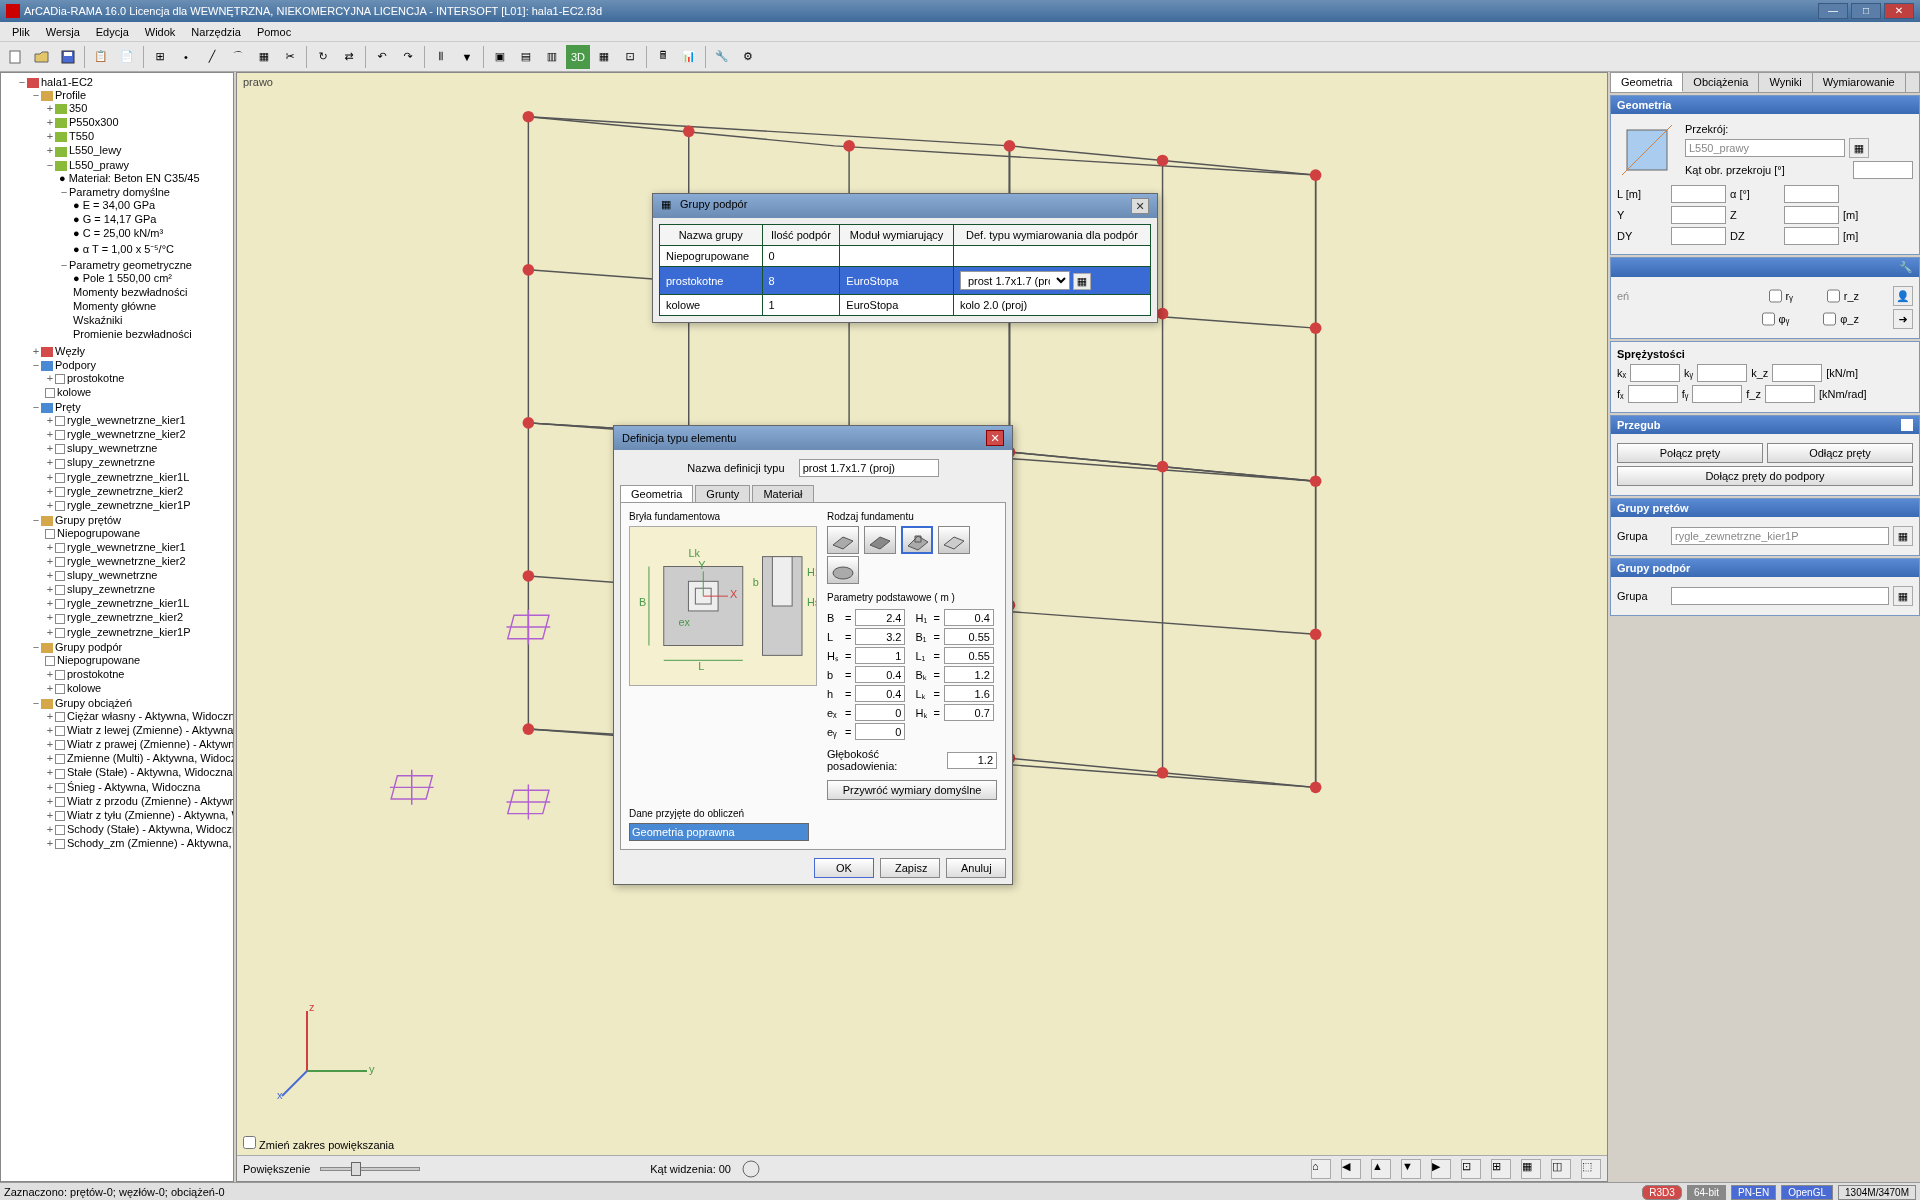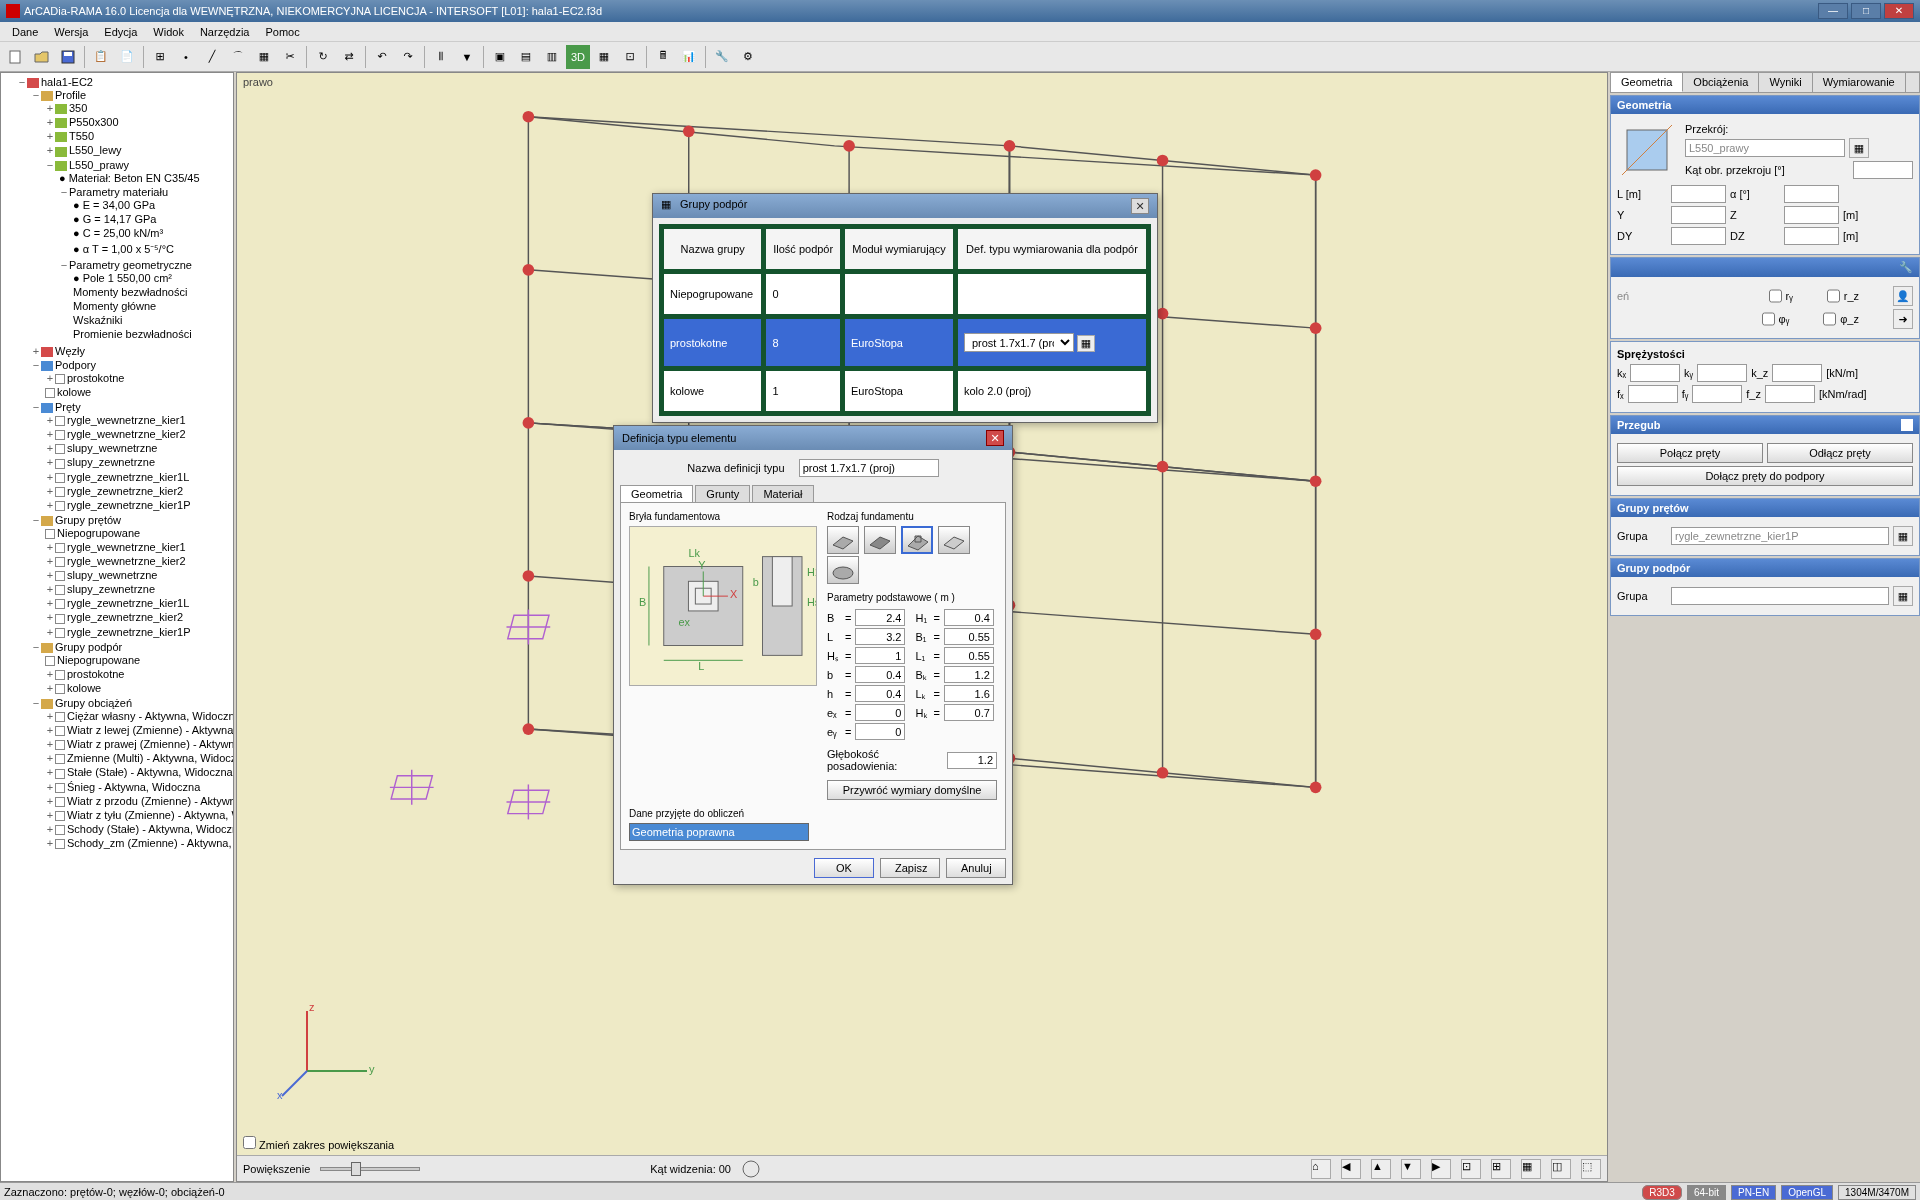--- a/index.html
+++ b/index.html
@@ -46,21 +46,21 @@
 .status{height:18px;background:#e0e0e0;border-top:1px solid #999;display:flex;align-items:center;padding:0 4px;justify-content:space-between;}
 .status .tag{padding:1px 6px;border:1px solid #888;margin-left:2px;font-size:10px;}
 .tg-r{background:#d04a4a;color:#fff;border-radius:6px;}
 .tg-b{background:#4a6ad4;color:#fff;}
 .tg-g{background:#888;color:#fff;}
 .dlg{position:absolute;background:#eee;border:1px solid #666;box-shadow:2px 2px 8px rgba(0,0,0,0.3);}
 .dlg-hd{background:linear-gradient(#8aacd4,#6a8cb4);padding:4px 8px;display:flex;justify-content:space-between;align-items:center;}
 .dlg-close{width:18px;height:16px;background:#d04a4a;color:#fff;text-align:center;line-height:14px;border:1px solid #800;}
 .dlg-bd{padding:6px;}
 .tbl{width:100%;border-collapse:collapse;background:#fff;}
-.tbl th,.tbl td{border:5px solid #14532d;padding:14px 6px;text-align:left;}
+.tbl th,.tbl td{border:1px solid #14532d;padding:4px 6px;text-align:left;}
 .tbl th{background:#f4f4f4;font-weight:normal;text-align:center;}
 .tbl tr.sel td{background:#3a6ad4;color:#fff;}
 .subtabs{display:flex;border-bottom:1px solid #999;}
 .subtab{padding:2px 10px;border:1px solid #999;border-bottom:none;background:#ddd;margin-right:2px;}
 .subtab.active{background:#fff;}
 .ftitle{font-size:10px;margin-bottom:4px;}
 .shape-btn{width:32px;height:28px;border:1px solid #888;background:linear-gradient(#fff,#ccc);display:inline-block;margin-right:2px;position:relative;}
 .shape-btn.act{border:2px solid #3a6ad4;}
 .param-row{display:flex;align-items:center;margin:2px 0;gap:4px;}
 .param-row span{display:inline-block;}
@@ -77,21 +77,21 @@
   <span>ArCADia-RAMA 16.0 Licencja dla WEWNĘTRZNA, NIEKOMERCYJNA LICENCJA - INTERSOFT [L01]: hala1-EC2.f3d</span>
  </div>
  <div class="winbtns">
   <div class="winbtn">—</div>
   <div class="winbtn">□</div>
   <div class="winbtn" style="background:#c04040;">✕</div>
  </div>
 </div>
 
 <div class="menubar">
- <span>Dane</span>
+ <span>Plik</span>
  <span>Wersja</span>
  <span>Edycja</span>
  <span>Widok</span>
  <span>Narzędzia</span>
  <span>Pomoc</span>
 </div>
 
 <div class="toolbar">
  <div class="tbtn">
       <svg width="16" height="16">
@@ -150,21 +150,21 @@
     <ul>
      <li><span class="exp">−</span><span class="ico ico-f"></span><span>Profile</span>
       <ul>
        <li><span class="exp">+</span><span class="ico ico-g"></span><span>350</span></li>
        <li><span class="exp">+</span><span class="ico ico-g"></span><span>P550x300</span></li>
        <li><span class="exp">+</span><span class="ico ico-g"></span><span>T550</span></li>
        <li><span class="exp">+</span><span class="ico ico-g"></span><span>L550_lewy</span></li>
        <li><span class="exp">−</span><span class="ico ico-g"></span><span>L550_prawy</span>
         <ul>
          <li>● <span>Materiał: Beton EN C35/45</span></li>
-         <li><span class="exp">−</span><span>Parametry materiału</span>
+         <li><span class="exp">−</span><span>Parametry domyślne</span>
           <ul>
            <li>● <span>E = 34,00 GPa</span></li>
            <li>● <span>G = 14,17 GPa</span></li>
            <li>● <span>C = 25,00 kN/m³</span></li>
            <li>● <span>α T = 1,00 x 5⁻⁵/°C</span></li>
           </ul>
          </li>
          <li><span class="exp">−</span><span>Parametry geometryczne</span>
           <ul>
            <li>● <span>Pole 1 550,00 cm²</span></li>

